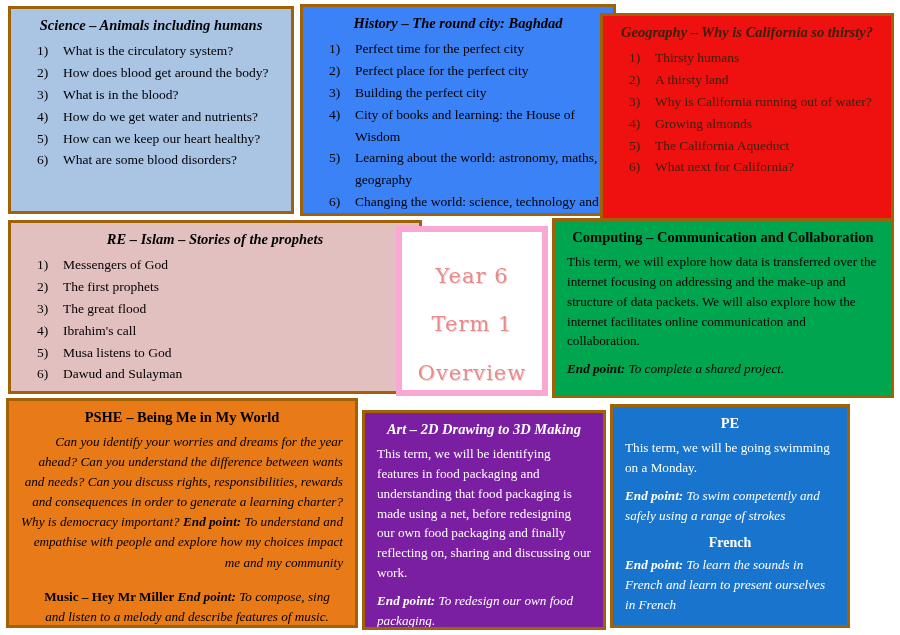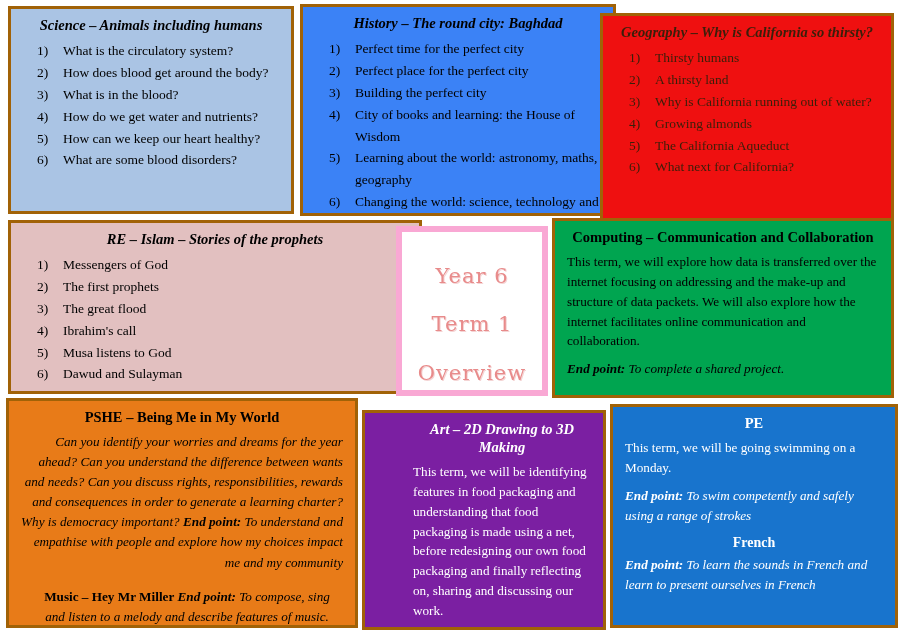--- a/index.html
+++ b/index.html
@@ -108,25 +108,24 @@
     background: #00a550;
   }
   #card-pshe {
     left: 6px; top: 398px; width: 352px; height: 230px;
     background: #e87b18;
   }
   #card-art {
     left: 362px; top: 410px; width: 244px; height: 220px;
     background: #7b1fa2;
     color: #ffffff;
-    padding-left: 36px;
   }
   #card-art .card-title { color: #ffffff; }
   #card-pe {
-    left: 610px; top: 404px; width: 288px; height: 224px;
+    left: 610px; top: 404px; width: 240px; height: 224px;
     background: #1874cd;
     color: #ffffff;
   }
   #card-pe .card-title { color: #ffffff; }
   .subhead {
     text-align: center;
     font-weight: bold;
     font-size: 14px;
     margin: 10px 0 4px 0;
   }

